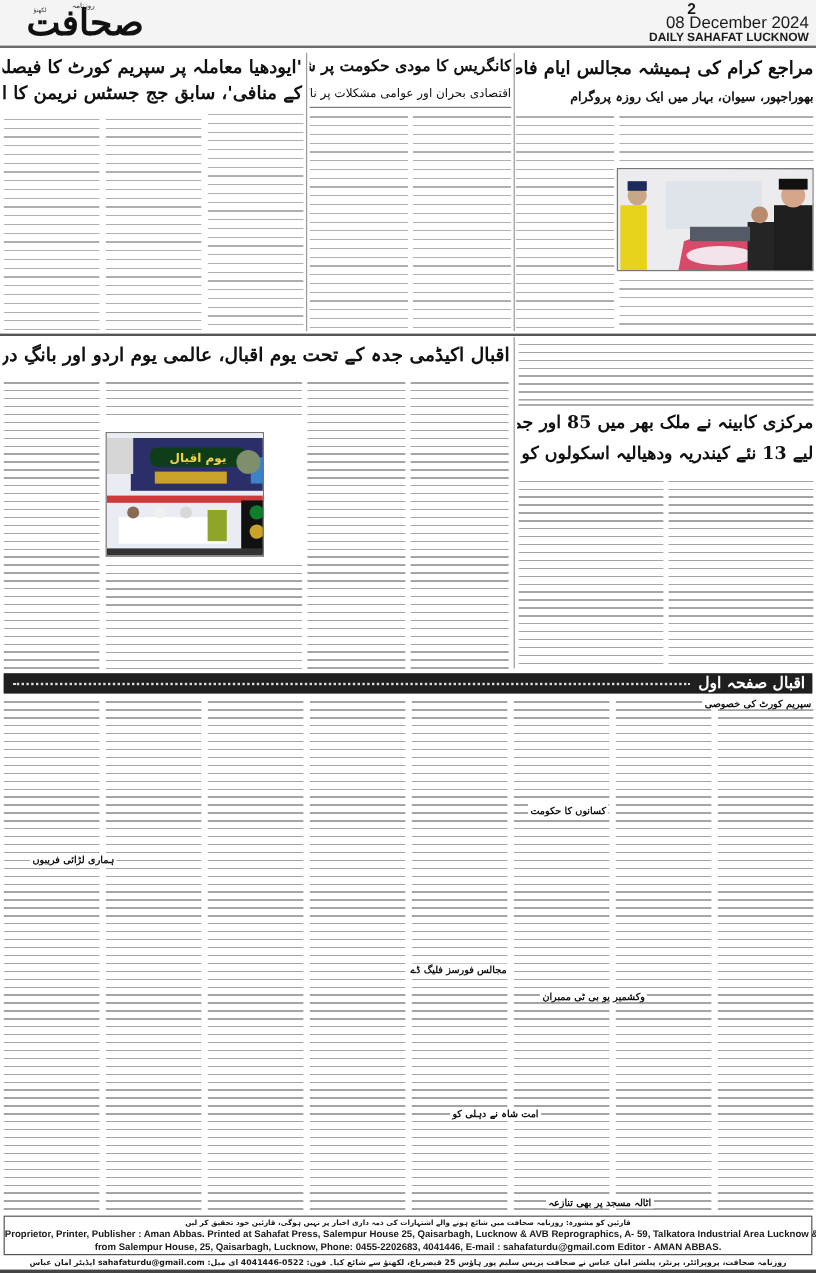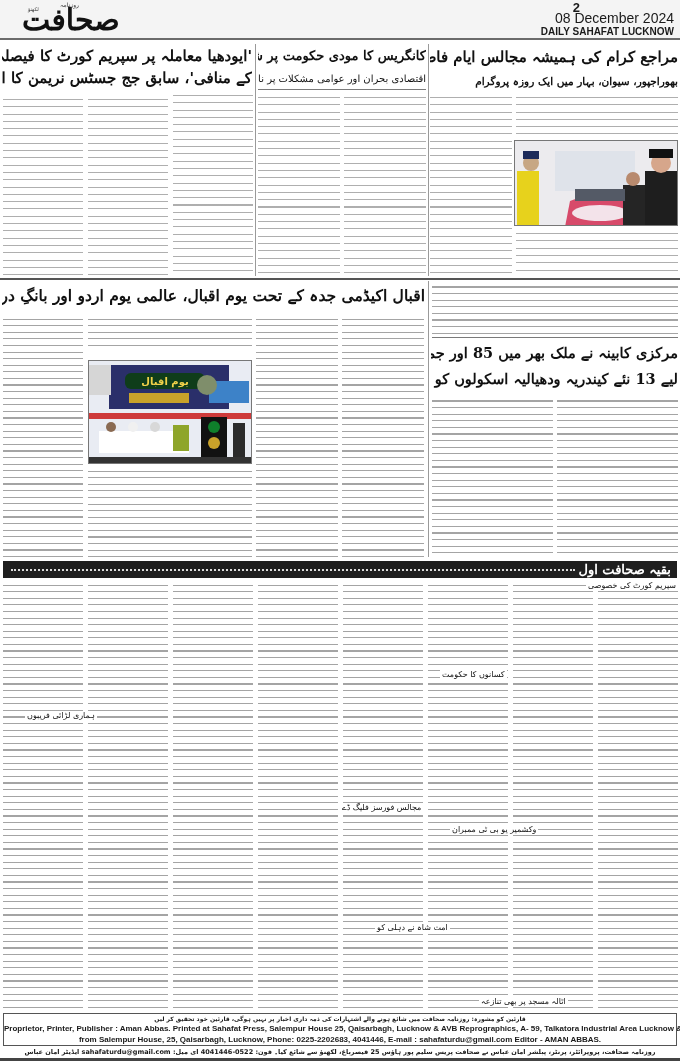--- a/index.html
+++ b/index.html
@@ -24,21 +24,21 @@
 
   .vline { position: absolute; width: 1px; background: #9a9a9a; }
   .hline { position: absolute; height: 1px; background: #7a7a7a; }
 
   .photo { position: absolute; overflow: hidden; border: 1px solid #777; }
 
   .section-bar { position: absolute; left: 3px; top: 561px; width: 674px; height: 17px; background: #1f1f1f; }
   .section-bar .label { position: absolute; right: 6px; top: 0; color: #fff; font-family: "DejaVu Serif", serif; font-weight: bold; font-size: 13px; line-height: 17px; direction: rtl; }
   .section-bar .dots { position: absolute; left: 8px; right: 102px; top: 8px; border-top: 2px dotted #ddd; }
 
-  .kicker { position: absolute; direction: rtl; font-family: "DejaVu Serif", serif; font-weight: normal; font-size: 8px; color: #111; white-space: nowrap; background: #fff; padding: 0 2px; }
+  .kicker { position: absolute; direction: rtl; font-family: "DejaVu Serif", serif; font-weight: bold; font-size: 8px; color: #111; white-space: nowrap; background: #fff; padding: 0 2px; }
 
   .footer-box { position: absolute; left: 3px; top: 1013px; width: 674px; height: 33px; border: 1px solid #555; background: #fff; }
   .footer-urdu { position: absolute; left: 3px; right: 3px; top: 1px; height: 8px; font-size: 6px; direction: rtl; text-align: center; white-space: nowrap; overflow: hidden; font-weight: bold; }
   .footer-eng { position: absolute; left: 0; right: 0; text-align: center; font-family: "Liberation Sans", sans-serif; font-weight: bold; font-size: 8px; line-height: 11px; white-space: nowrap; }
   .imprint { position: absolute; left: 3px; right: 3px; top: 1048px; font-size: 6.5px; direction: rtl; text-align: center; white-space: nowrap; overflow: hidden; font-weight: bold; }
   .bottom-rule { position: absolute; left: 0; top: 1058px; width: 680px; height: 3px; background: #444; }
 </style>
 </head>
 <body>
 
@@ -93,21 +93,21 @@
 <div class="col-text" style="left:516px; top:230px; width:162px; height:46px;"></div>
 
 <div class="hline" style="left:0; top:278px; width:680px; height:2px; background:#555;"></div>
 
 <div class="headline" style="left:2px; top:281px; width:423px; height:30px; font-size:15.5px; line-height:30px;">اقبال اکیڈمی جدہ کے تحت یوم اقبال، عالمی یوم اردو اور بانگِ درا صد سالہ جشن</div>
 <div class="vline" style="left:428px; top:281px; height:276px;"></div>
 
 <div class="col-text dense" style="left:3px; top:316px; width:80px; height:242px;"></div>
 <div class="col-text dense" style="left:88px; top:316px; width:164px; height:30px;"></div>
 
-<div class="photo" style="left:88px; top:360px; width:164px; height:104px;" title="یوم اقبال تقریب کی تصویر">
+<div class="photo" style="left:88px; top:360px; width:132px; height:104px;" title="یوم اقبال تقریب کی تصویر">
   <svg width="164" height="104" viewBox="0 0 164 104">
     <rect x="0" y="0" width="164" height="104" fill="#e9ecf3"></rect>
     <rect x="20" y="4" width="120" height="44" fill="#2a2f6a"></rect>
     <rect x="36" y="12" width="80" height="16" rx="6" fill="#0f3d1a"></rect>
     <text x="76" y="24" text-anchor="middle" font-size="10" fill="#f2d24a" font-family="DejaVu Sans, sans-serif" font-weight="bold">یوم اقبال</text>
     <rect x="40" y="32" width="60" height="10" fill="#c9a22a"></rect>
     <rect x="0" y="4" width="22" height="30" fill="#d6d6d6"></rect>
     <rect x="120" y="20" width="40" height="22" fill="#3d82c8"></rect>
     <circle cx="118" cy="24" r="10" fill="#7f8e6b"></circle>
     <rect x="0" y="52" width="164" height="6" fill="#ce3a3a"></rect>
@@ -130,39 +130,39 @@
 
 <div class="col-text dense" style="left:432px; top:284px; width:246px; height:50px;"></div>
 <div class="hline" style="left:432px; top:337px; width:246px;"></div>
 <div class="headline" style="left:431px; top:340px; width:247px; height:26px; font-size:14.5px; line-height:26px; text-align:right;">مرکزی کابینہ نے ملک بھر میں 85 اور جموں وکشمیر کے</div>
 <div class="headline" style="left:431px; top:366px; width:247px; height:26px; font-size:14.5px; line-height:26px; text-align:right;">لیے 13 نئے کیندریہ ودھیالیہ اسکولوں کو منظوری دیدی</div>
 <div class="col-text dense" style="left:432px; top:398px; width:121px; height:160px;"></div>
 <div class="col-text dense" style="left:557px; top:398px; width:121px; height:160px;"></div>
 
 <div class="section-bar">
   <div class="dots"></div>
-  <div class="label">بقیہ صحافت اول</div>
+  <div class="label">اقبال صفحہ اول</div>
 </div>
 
 <div class="col-text dense" style="left:3px; top:582px; width:80px; height:428px;"></div>
 <div class="col-text dense" style="left:88px; top:582px; width:80px; height:428px;"></div>
 <div class="col-text dense" style="left:173px; top:582px; width:80px; height:428px;"></div>
 <div class="col-text dense" style="left:258px; top:582px; width:80px; height:428px;"></div>
 <div class="col-text dense" style="left:343px; top:582px; width:80px; height:428px;"></div>
 <div class="col-text dense" style="left:428px; top:582px; width:80px; height:428px;"></div>
 <div class="col-text dense" style="left:513px; top:582px; width:80px; height:428px;"></div>
 <div class="col-text dense" style="left:598px; top:582px; width:80px; height:428px;"></div>
 
 <div class="kicker" style="right:2px; top:581px;">سپریم کورٹ کی خصوصی</div>
 <div class="kicker" style="left:440px; top:670px;">کسانوں کا حکومت</div>
 <div class="kicker" style="left:340px; top:803px;">مجالس فورسز فلیگ ڈے</div>
 <div class="kicker" style="left:450px; top:825px;">وکشمیر یو بی ٹی ممبران</div>
 <div class="kicker" style="left:375px; top:923px;">امت شاہ نے دہلی کو</div>
-<div class="kicker" style="left:479px; top:997px;">اٹالہ مسجد پر بھی تنازعہ</div>
+<div class="kicker" style="left:455px; top:997px;">اٹالہ مسجد پر بھی تنازعہ</div>
 <div class="kicker" style="left:25px; top:711px;">ہماری لڑائی فریبوں</div>
 
 <div class="footer-box">
   <div class="footer-urdu">قارئین کو مشورہ: روزنامہ صحافت میں شائع ہونے والے اشتہارات کی ذمہ داری اخبار پر نہیں ہوگی، قارئین خود تحقیق کر لیں</div>
   <div class="footer-eng" style="top:9px;">Proprietor, Printer, Publisher : Aman Abbas. Printed at Sahafat Press, Salempur House 25, Qaisarbagh, Lucknow &amp; AVB Reprographics, A- 59, Talkatora Industrial Area Lucknow &amp; Published</div>
-  <div class="footer-eng" style="top:20px;">from Salempur House, 25, Qaisarbagh, Lucknow, Phone: 0225-2202683, 4041446,  E-mail : sahafaturdu@gmail.com Editor - AMAN ABBAS.</div>
+  <div class="footer-eng" style="top:20px;">from Salempur House, 25, Qaisarbagh, Lucknow, Phone: 0455-2202683, 4041446,  E-mail : sahafaturdu@gmail.com Editor - AMAN ABBAS.</div>
 </div>
 <div class="imprint">روزنامہ صحافت، پروپرائٹر، پرنٹر، پبلشر امان عباس نے صحافت پریس سلیم پور ہاؤس 25 قیصرباغ، لکھنؤ سے شائع کیا۔ فون: 0522-4041446 ای میل: sahafaturdu@gmail.com ایڈیٹر امان عباس</div>
 <div class="bottom-rule"></div>
 
 </body></html>

